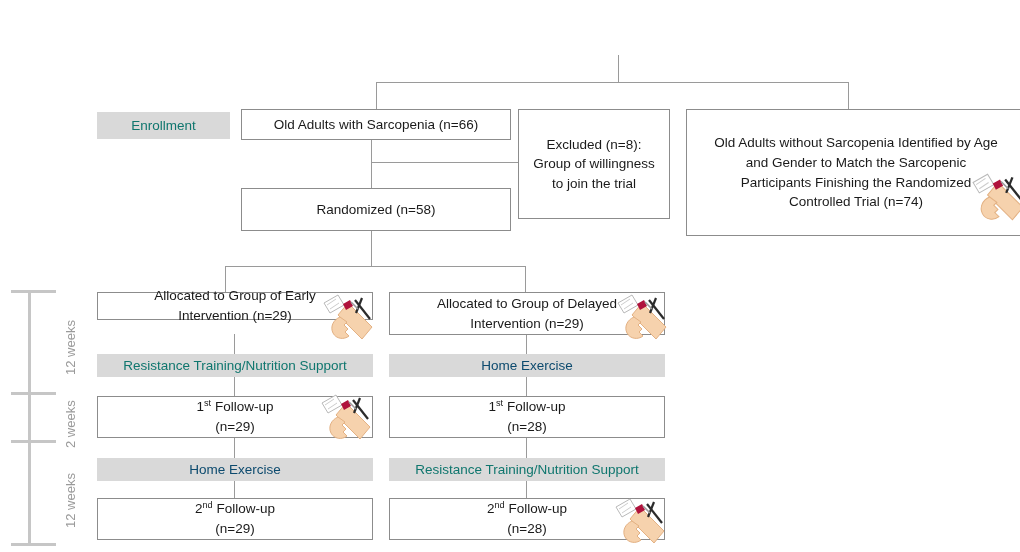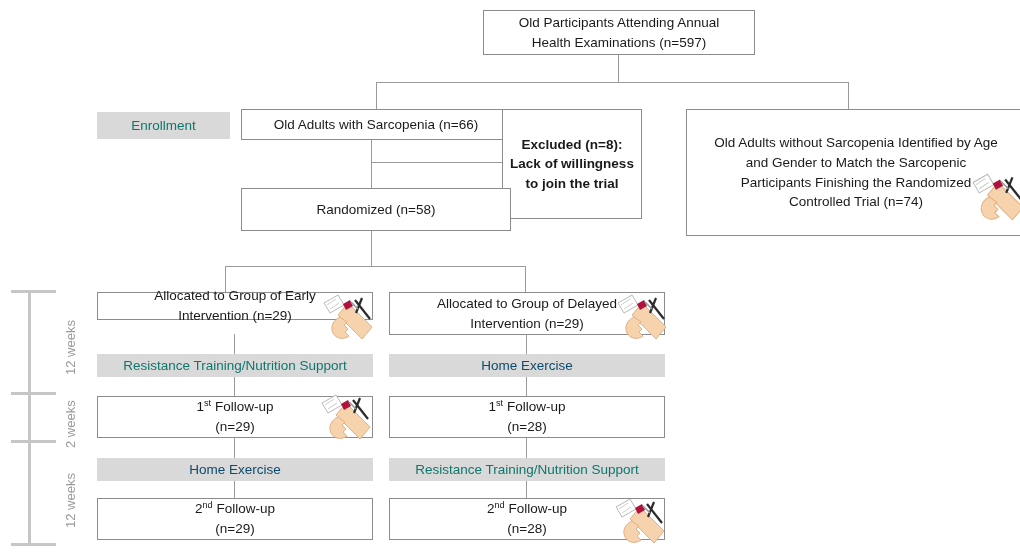--- a/index.html
+++ b/index.html
@@ -145,37 +145,31 @@
   <div class="tl-v" style="left:28px; top:290px; height:256px;"></div>
   <div class="tl-t" style="left:11px; top:290px; width:45px;"></div>
   <div class="tl-t" style="left:11px; top:392px; width:45px;"></div>
   <div class="tl-t" style="left:11px; top:440px; width:45px;"></div>
   <div class="tl-t" style="left:11px; top:543px; width:45px;"></div>
 
   <div class="tl-label" style="left:63px; top:375px;">12 weeks</div>
   <div class="tl-label" style="left:63px; top:448px;">2 weeks</div>
   <div class="tl-label" style="left:63px; top:528px;">12 weeks</div>
 
-  <div class="box" style="left:483px; top:10px; width:272px; height:45px;">
-    <span class="txt">
-      <span>Old Participants Attending Annual</span><br>
-      <span>Health Examinations (n=597)</span>
-    </span>
-  </div>
 
   <div class="band" style="left:97px; top:112px; width:133px; height:27px;">Enrollment</div>
 
   <div class="box" style="left:241px; top:109px; width:270px; height:31px;">
     <span class="txt">Old Adults with Sarcopenia (n=66)</span>
   </div>
 
-  <div class="box" style="left:502px; top:109px; width:140px; height:110px;font-weight:bold;">
+  <div class="box" style="left:518px; top:109px; width:152px; height:110px;">
     <span class="txt">
       <span>Excluded (n=8):</span><br>
-      <span>Lack of willingness</span><br>
+      <span>Group of willingness</span><br>
       <span>to join the trial</span>
     </span>
   </div>
 
   <div class="box" style="left:674px; top:109px; width:340px; height:127px;margin-left:12px;">
     <span class="txt">
       <span>Old Adults without Sarcopenia Identified by Age</span><br>
       <span>and Gender to Match  the Sarcopenic</span><br>
       <span>Participants Finishing the Randomized</span><br>
       <span>Controlled Trial (n=74)</span>

